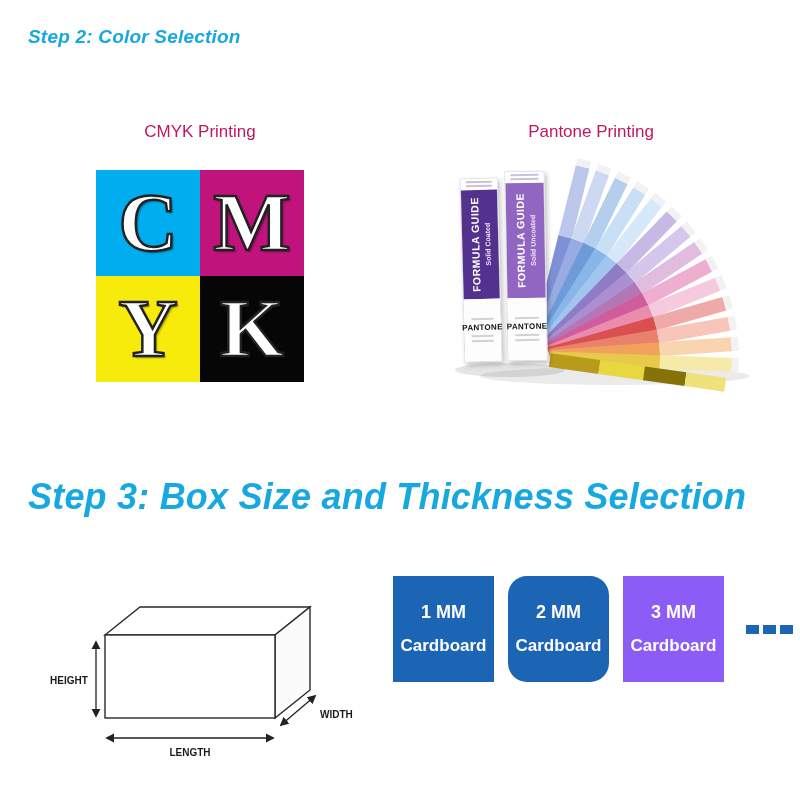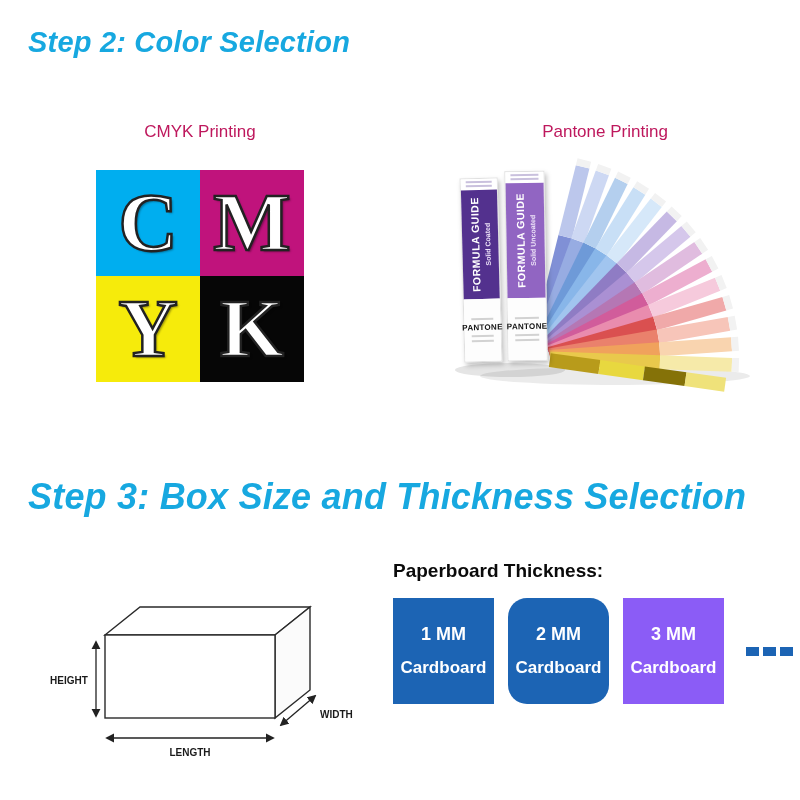--- a/index.html
+++ b/index.html
@@ -12,27 +12,27 @@
   }
   .abs { position:absolute; }
 
   
   .step-title {
     font-style:italic;
     font-weight:800;
     color:#17A8E0;
     letter-spacing:0.2px;
   }
-  #step2-title { left:28px; top:26px; font-size:29px; }
+  #step2-title { left:28px; top:26px; font-size:19px; }
   #step3-title { left:28px; top:476px; font-size:36px; }
 
   
   .col-label { font-size:17px; color:#be185d; text-align:center; }
   #cmyk-label    { left:96px;  top:122px; width:208px; }
-  #pantone-label { left:455px; top:122px; width:300px; }
+  #pantone-label { left:441px; top:122px; width:300px; }
 
   
   .cmyk-grid {
     left:96px; top:170px; width:208px; height:212px;
     display:grid; grid-template-columns:1fr 1fr; grid-template-rows:1fr 1fr;
   }
   .cmyk-tile { display:flex; align-items:center; justify-content:center; }
   .cmyk-letter {
     font-family:"Liberation Serif", serif;
     font-size:82px; font-weight:700; color:#ffffff;
@@ -252,21 +252,20 @@
   <text x="20" y="94" font-size="10">HEIGHT</text>
 
   <line x1="77" y1="148" x2="243" y2="148" stroke="#222" stroke-width="1.3" marker-start="url(#arr)" marker-end="url(#arr)"></line>
   <text x="160" y="166" font-size="10" text-anchor="middle">LENGTH</text>
 
   <line x1="251" y1="135" x2="285" y2="106" stroke="#222" stroke-width="1.3" marker-start="url(#arr)" marker-end="url(#arr)"></line>
   <text x="290" y="128" font-size="10">WIDTH</text>
 </svg>
 
 <div class="abs" id="thickness">
-  <div class="thickness-heading">Paperboard Thickness:</div>
   <div class="tiles-row">
     <div class="thickness-tile" style="background: rgb(28, 100, 180);">
       <span class="tile-size">1 MM</span>
       <span class="tile-material">Cardboard</span>
     </div>
     <div class="thickness-tile" style="background: rgb(28, 100, 180); border-radius: 19px;">
       <span class="tile-size">2 MM</span>
       <span class="tile-material">Cardboard</span>
     </div>
     <div class="thickness-tile" style="background: #8b5cf6;">

